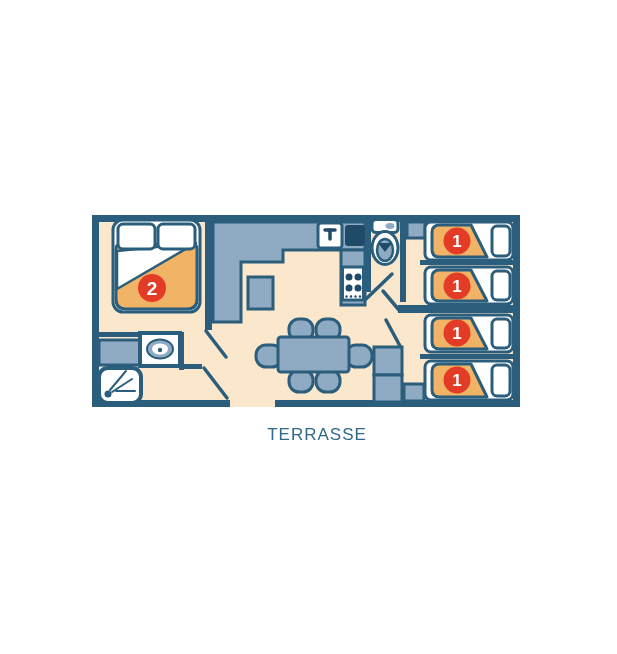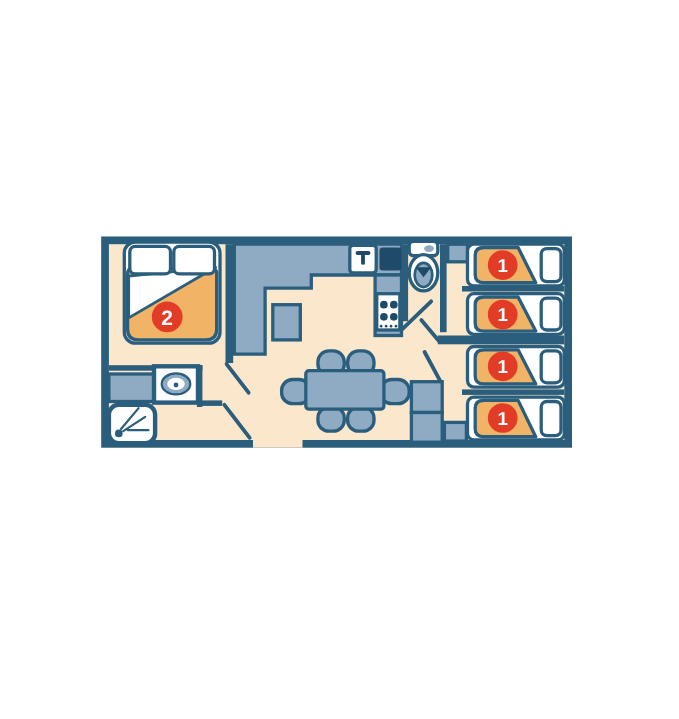--- a/index.html
+++ b/index.html
@@ -156,13 +156,14 @@
 
     <g>
       <rect class="white-item" x="425" y="361" width="88" height="39" rx="6" stroke-width="3.5"></rect>
       <path class="blanket" d="M440,364 L471,364 L487,397 L440,397 Q432,397 432,390 L432,371 Q432,364 440,364 Z"></path>
       <rect class="white-item" x="492" y="365" width="18" height="31" rx="5"></rect>
       <circle class="badge" cx="457" cy="380" r="13.5"></circle>
       <text class="badge-num" x="457" y="386" font-size="17">1</text>
     </g>
   </svg>
 
+  <div class="terrasse">TERRASSE</div>
 </div>
 
 </body></html>

